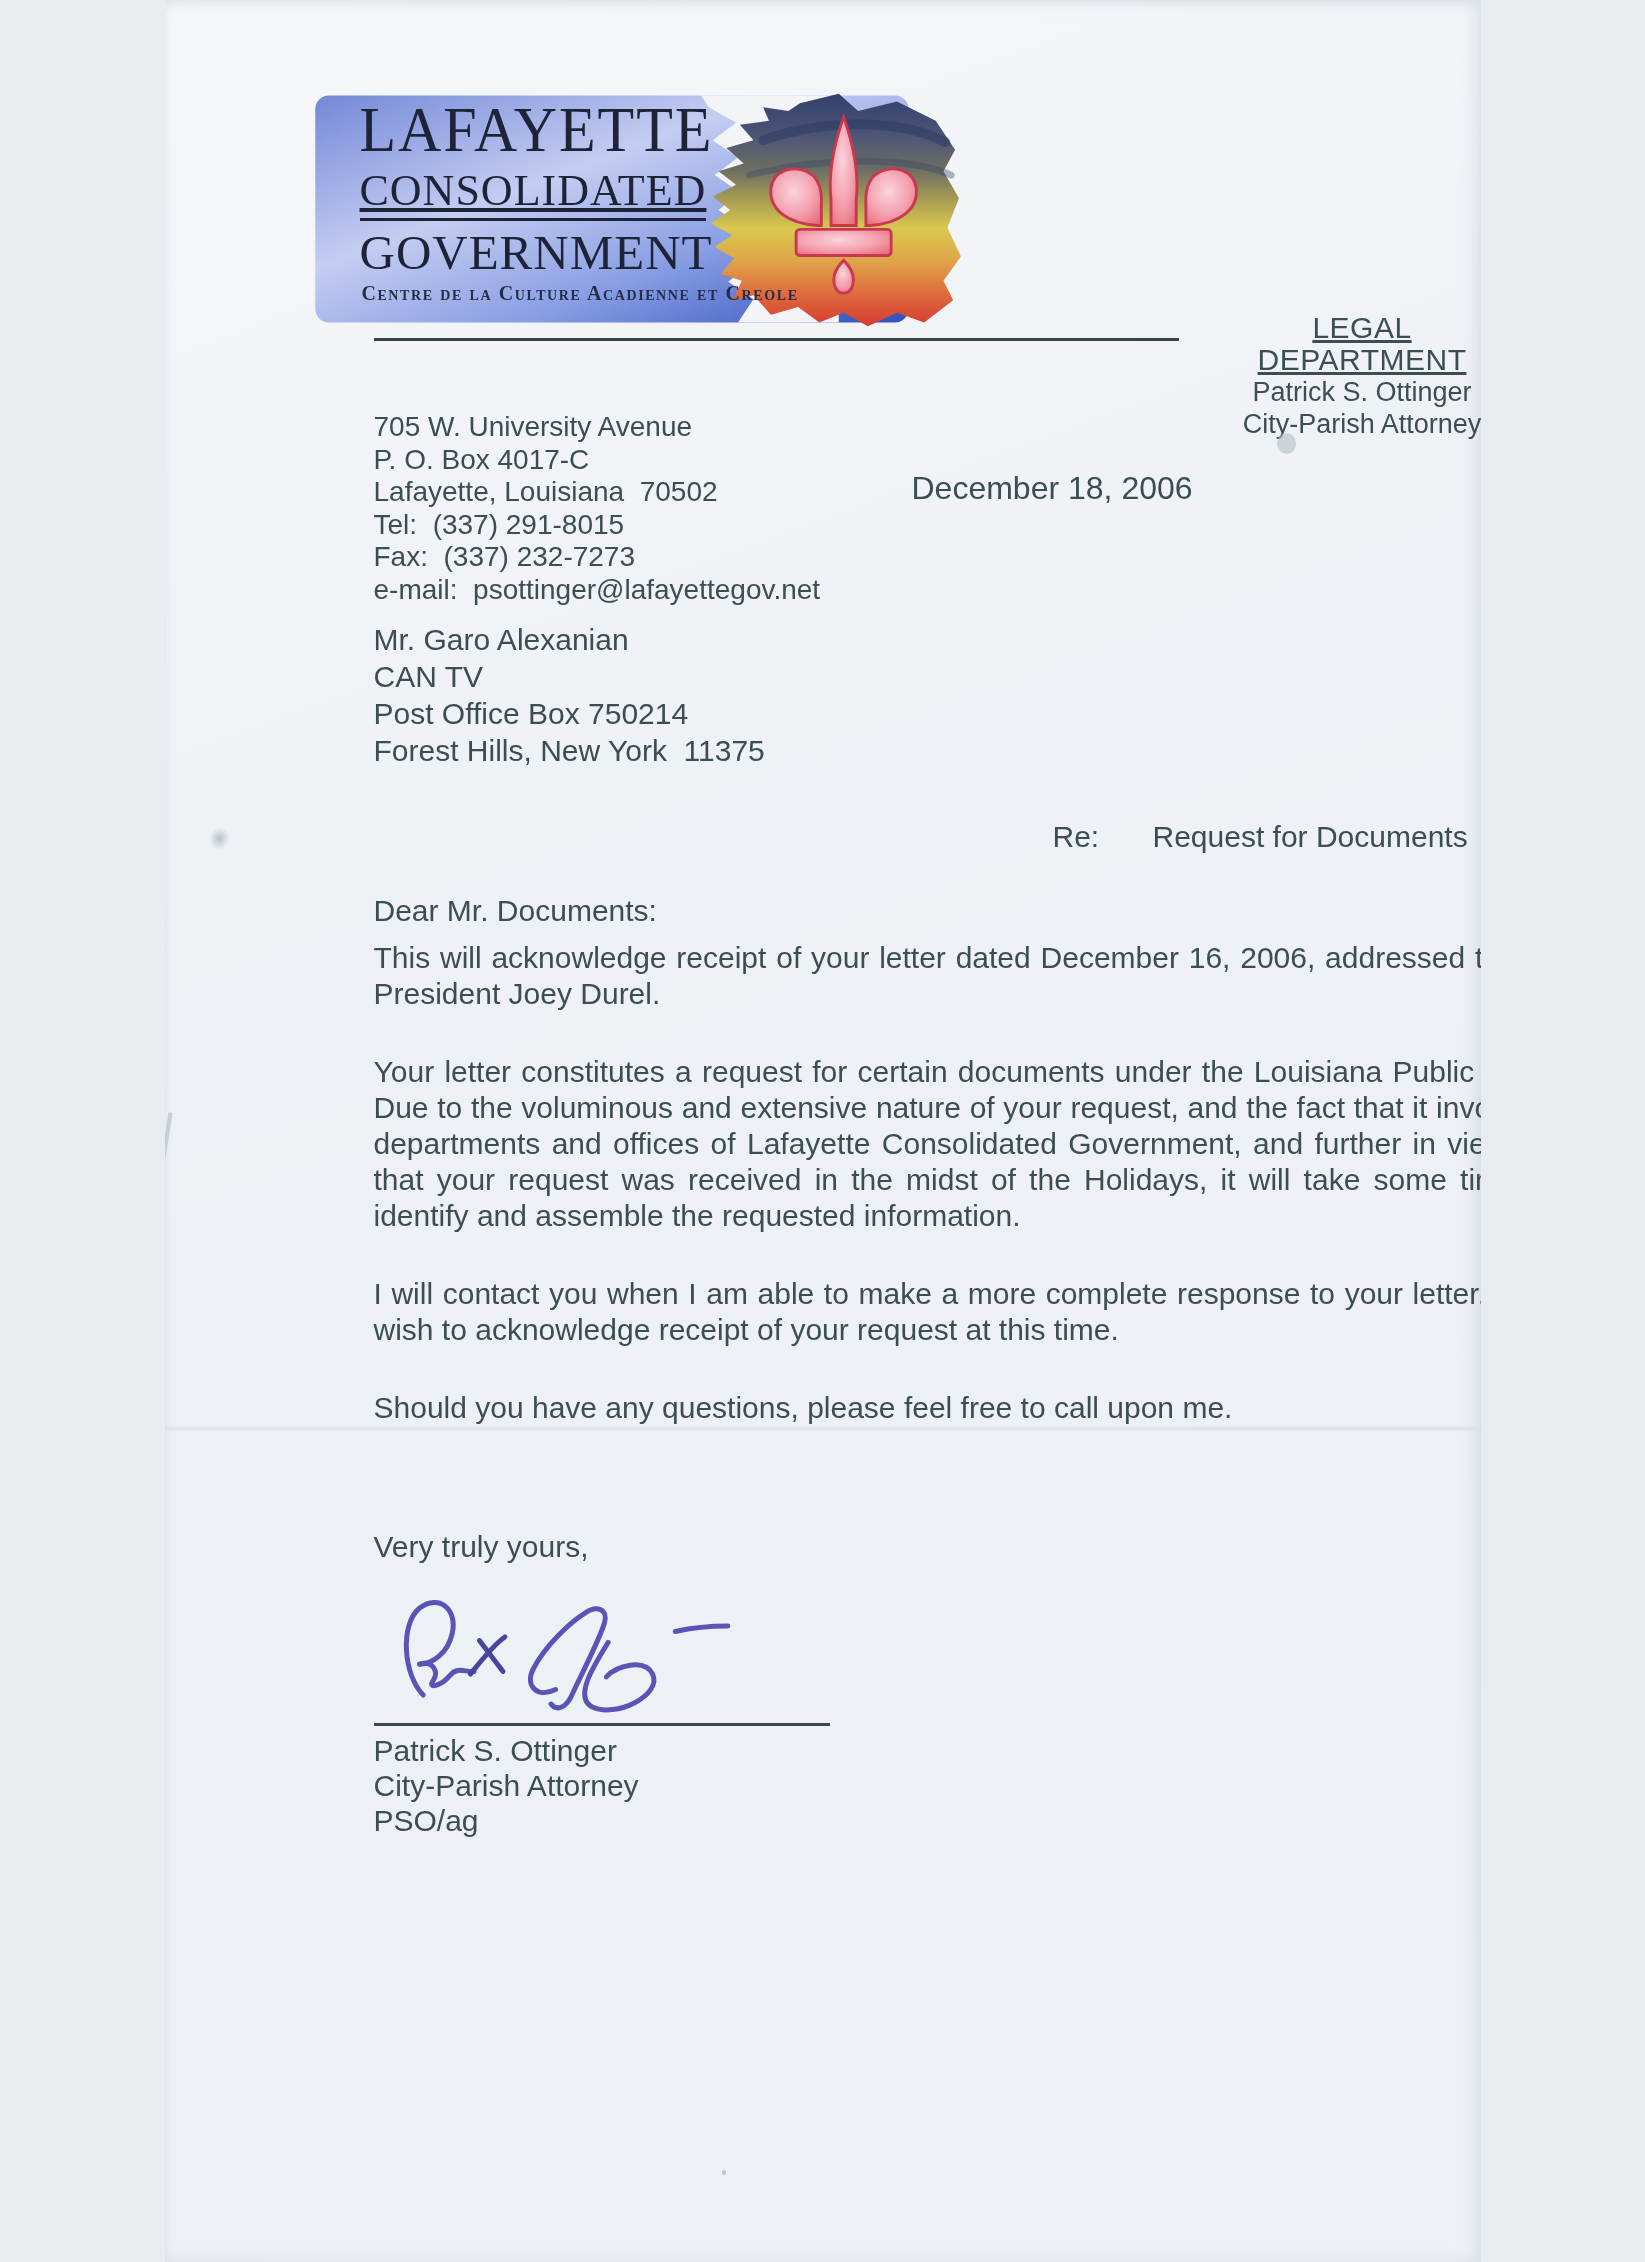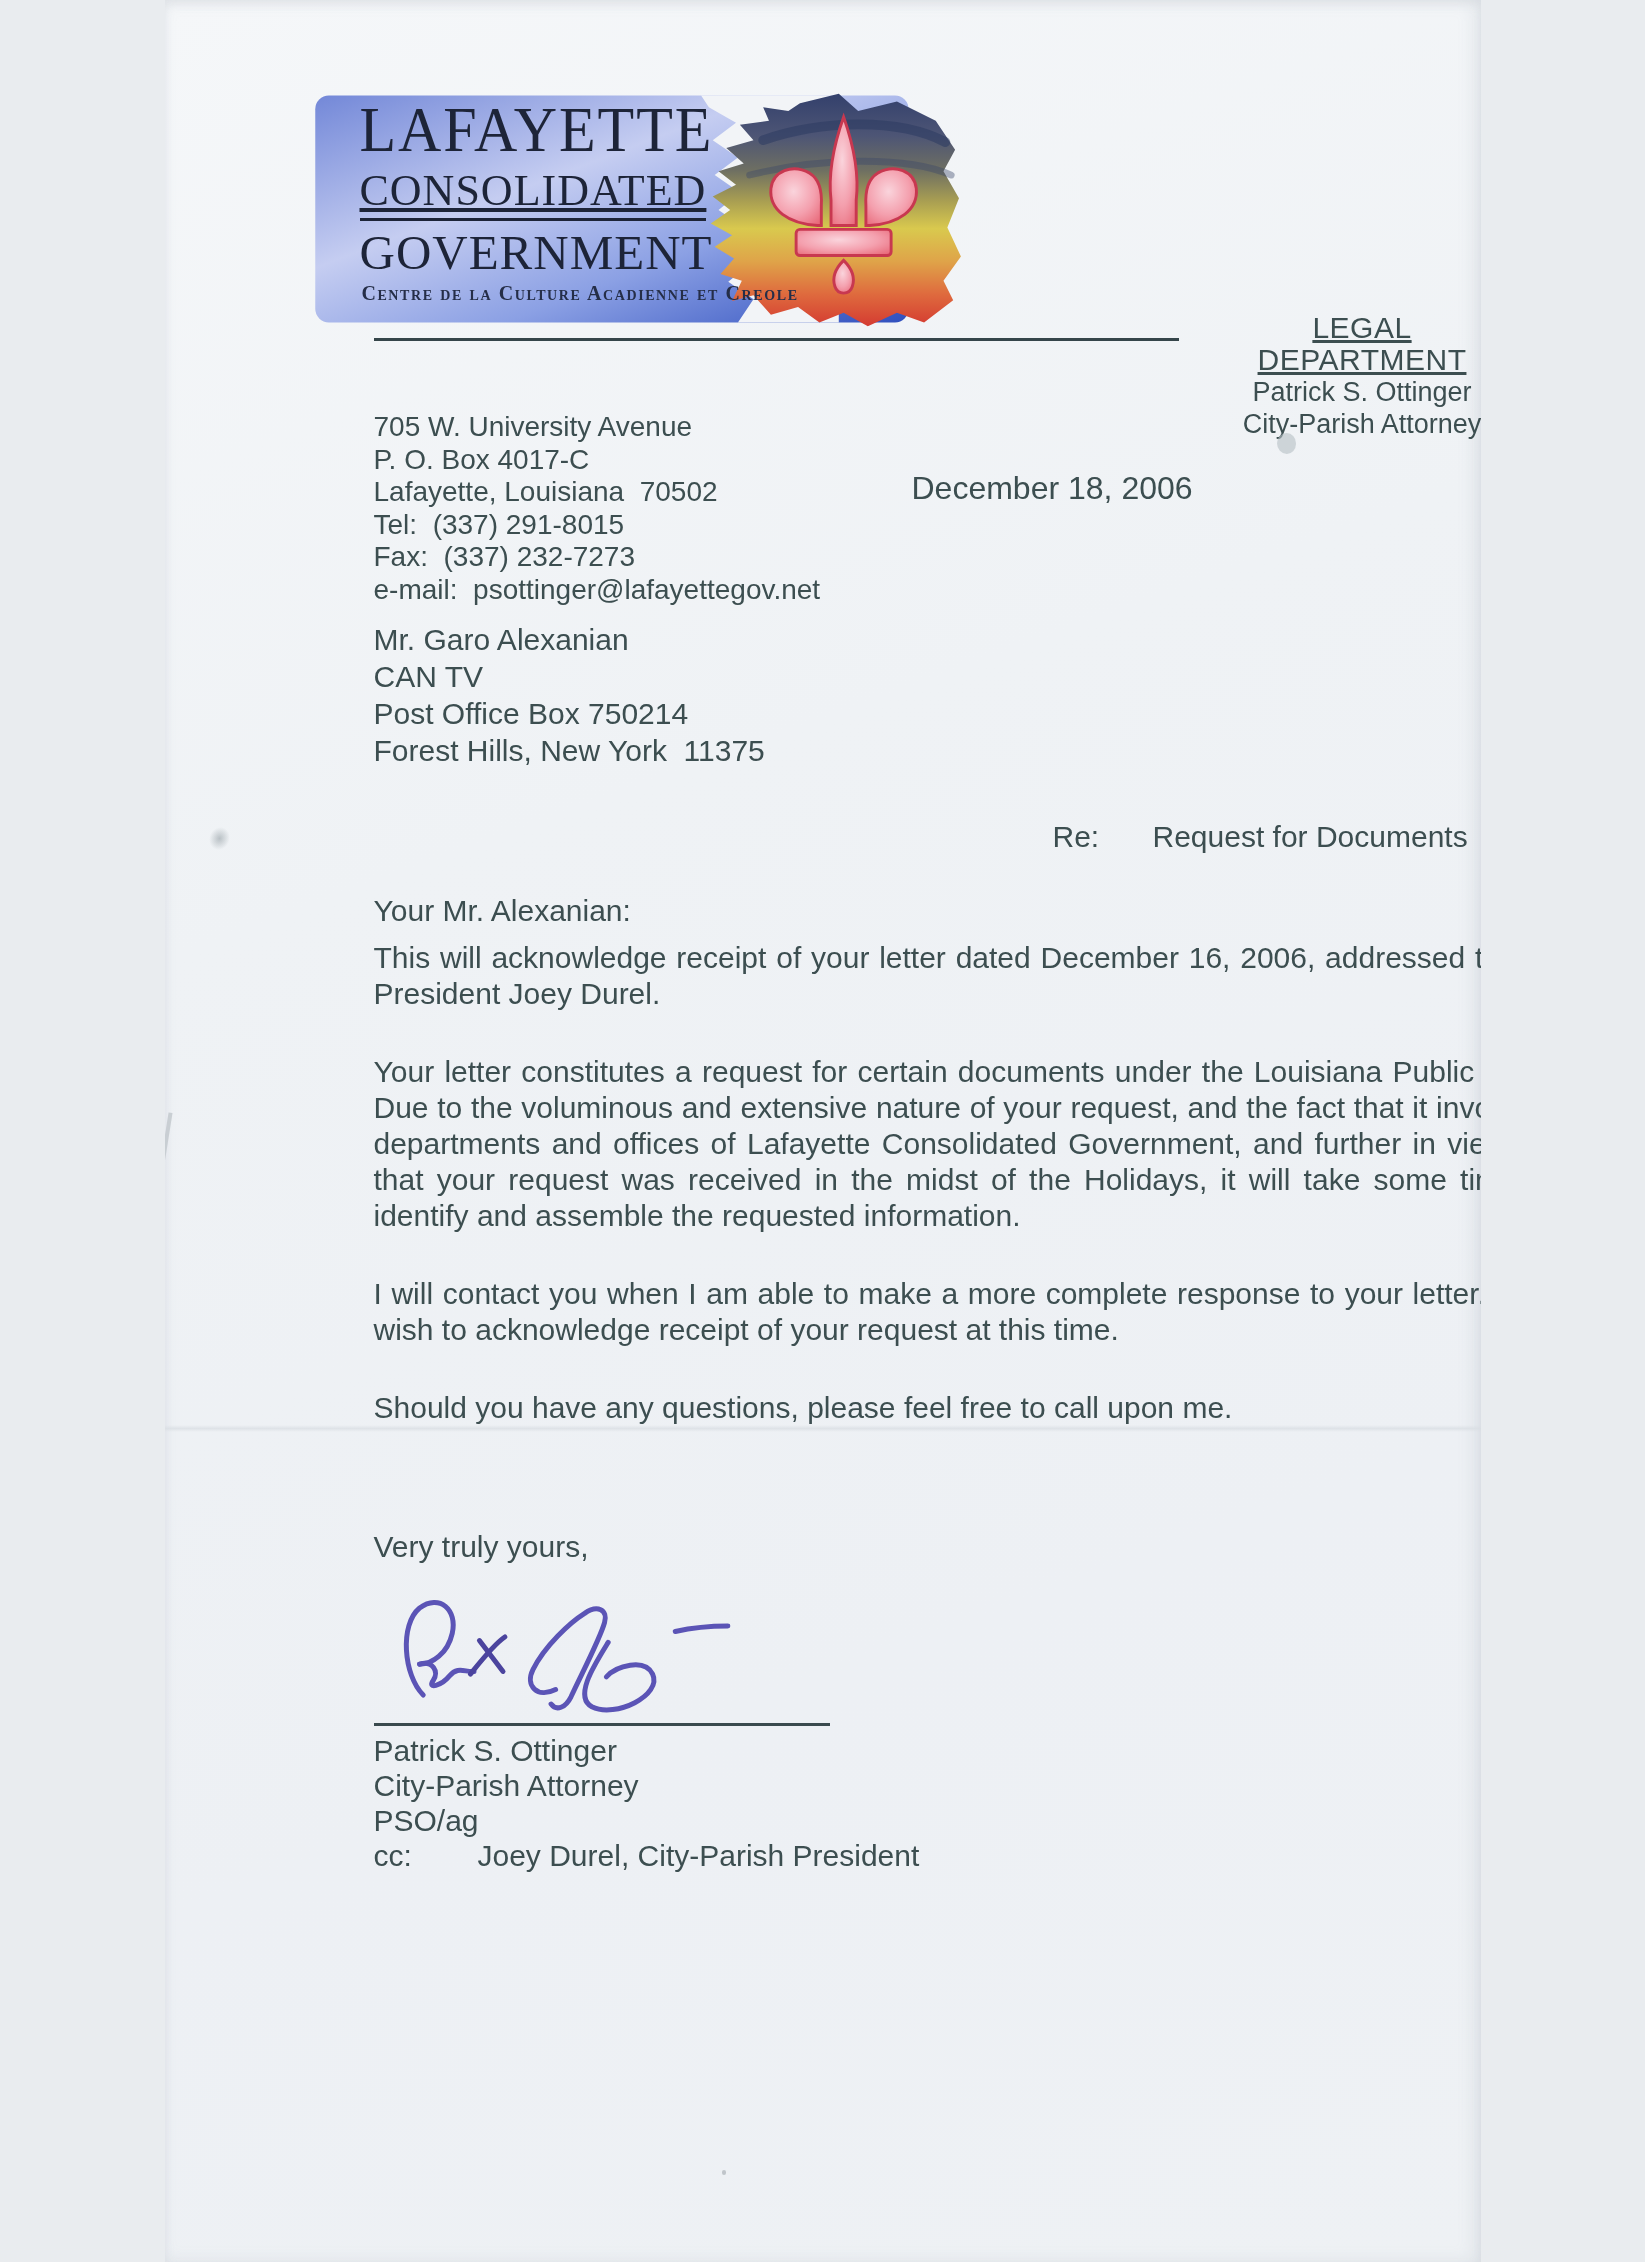--- a/index.html
+++ b/index.html
@@ -147,21 +147,21 @@
     <div class="pre">CAN TV</div>
     <div class="pre">Post Office Box 750214</div>
     <div class="pre">Forest Hills, New York  11375</div>
   </div>
 
   <div class="abs re-line">
     <div class="re-label">Re:</div>
     <div>Request for Documents</div>
   </div>
 
-  <div class="abs salutation">Your Mr. Alexanian:</div>
+  <div class="abs salutation">Dear Mr. Documents:</div>
 
   <div class="abs body-text">
     <p>This will acknowledge receipt of your letter dated December 16, 2006, addressed to City-Parish President Joey Durel.</p>
     <p>Your letter constitutes a request for certain documents under the Louisiana Public Records Act.  Due to the voluminous and extensive nature of your request, and the fact that it involves multiple departments and offices of Lafayette Consolidated Government, and further in view of the fact that your request was received in the midst of the Holidays, it will take some time to locate, identify and assemble the requested information.</p>
     <p>I will contact you when I am able to make a more complete response to your letter.  I principally wish to acknowledge receipt of your request at this time.</p>
     <p>Should you have any questions, please feel free to call upon me.</p>
   </div>
 
   <div class="abs valediction">Very truly yours,</div>
 
@@ -176,24 +176,20 @@
       <path d="M312,48 C330,44 352,42 370,42"></path>
     </g>
   </svg>
 
   <div class="abs sig-rule"></div>
 
   <div class="abs signer">
     <div>Patrick S. Ottinger</div>
     <div>City-Parish Attorney</div>
     <div>PSO/ag</div>
-    <div class="cc-row">
-      <div class="cc-label">cc:</div>
-      <div>Joey Durel, City-Parish President</div>
-    </div>
   </div>
 
   <div class="abs artifact-dot"></div>
   <div class="abs artifact-smudge"></div>
   <div class="abs artifact-crease"></div>
   <div class="abs artifact-fold"></div>
   <div class="abs artifact-speck"></div>
   <svg class="abs artifact-tilde" width="35" height="19.4" viewBox="0 0 36 20">
     <path d="M2,14 C8,4 14,4 18,10 C22,16 28,16 34,8" fill="none" stroke="#9fabb1" stroke-width="3" stroke-linecap="round"></path>
   </svg>

